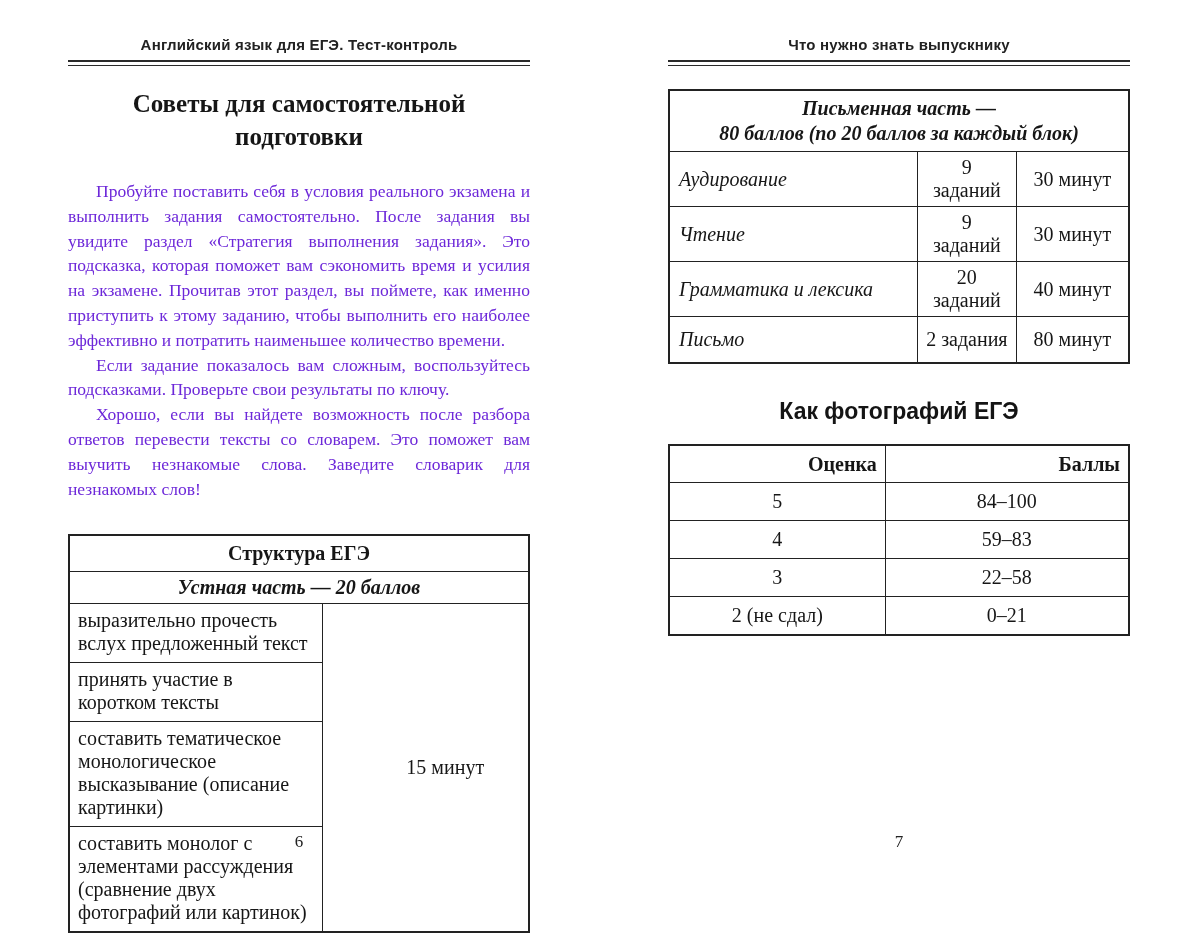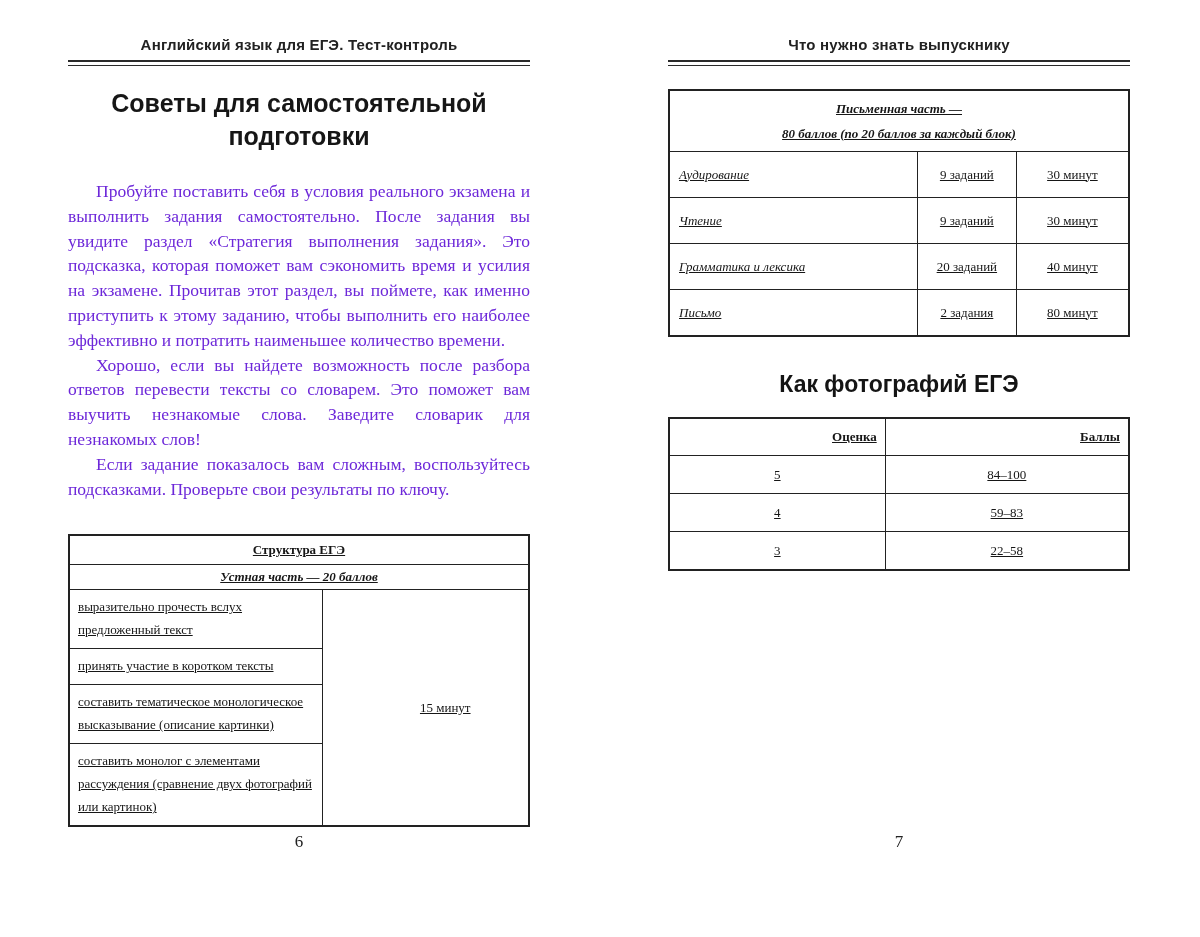--- a/index.html
+++ b/index.html
@@ -30,44 +30,43 @@
     letter-spacing: 0.2px;
   }
   .double-rule {
     margin-top: 7px;
     height: 3px;
     border-top: 2.5px solid #2a2a2a;
     border-bottom: 1.5px solid #2a2a2a;
   }
 
   .page-title {
-    font-family: Liberation Sans, sans-serif;
+    font-family: Liberation Serif, serif;
     font-weight: bold;
     font-size: 25px;
     line-height: 33px;
     text-align: center;
     margin: 21px 0 26px 0;
     color: #161616;
   }
 
   .body-para {
     font-size: 17.5px;
     line-height: 24.8px;
     text-align: justify;
     text-indent: 28px;
     margin: 0;
     color: #6d28d9;
   }
 
   table {
     border-collapse: collapse;
     width: 100%;
-    font-size: 13px;
+    font-size: 20px;
     color: #161616;
-    text-decoration: underline;
   }
   table, table td, table th {
     border: 1.6px solid #222;
   }
   table { border-width: 2.4px; }
   td, th { padding: 4px 8px; }
 
   
   .struct-table { margin-top: 33px; }
   .struct-table .t-title {
@@ -151,22 +150,22 @@
 
 <div>
 
   <section class="page left">
     <div class="running-head">Английский язык для ЕГЭ. Тест-контроль</div>
     <div class="double-rule"></div>
 
     <h1 class="page-title">Советы для самостоятельной подготовки</h1>
 
     <p class="body-para">Пробуйте поставить себя в условия реального экзамена и выполнить задания самостоятельно. После задания вы увидите раздел «Стратегия выполнения задания». Это подсказка, которая поможет вам сэкономить время и усилия на экзамене. Прочитав этот раздел, вы поймете, как именно приступить к этому заданию, чтобы выполнить его наиболее эффективно и потратить наименьшее количество времени.</p>
+    <p class="body-para">Если задание показалось вам сложным, воспользуйтесь подсказками. Проверьте свои результаты по ключу.</p>
     <p class="body-para">Хорошо, если вы найдете возможность после разбора ответов перевести тексты со словарем. Это поможет вам выучить незнакомые слова. Заведите словарик для незнакомых слов!</p>
-    <p class="body-para">Если задание показалось вам сложным, воспользуйтесь подсказками. Проверьте свои результаты по ключу.</p>
 
     <table class="struct-table">
       <colgroup>
           <col class="c1">
           <col class="c2">
         </colgroup>
       <tbody>
         <tr>
           <td colspan="2" class="t-title">Структура ЕГЭ</td>
         </tr>
@@ -249,19 +248,23 @@
           <td>84–100</td>
         </tr>
         <tr>
           <td>4</td>
           <td>59–83</td>
         </tr>
         <tr>
           <td>3</td>
           <td>22–58</td>
         </tr>
+        <tr>
+          <td>2 (не сдал)</td>
+          <td>0–21</td>
+        </tr>
       </tbody>
     </table>
 
     <div class="page-number">7</div>
   </section>
 
 </div>
 
 </body></html>

